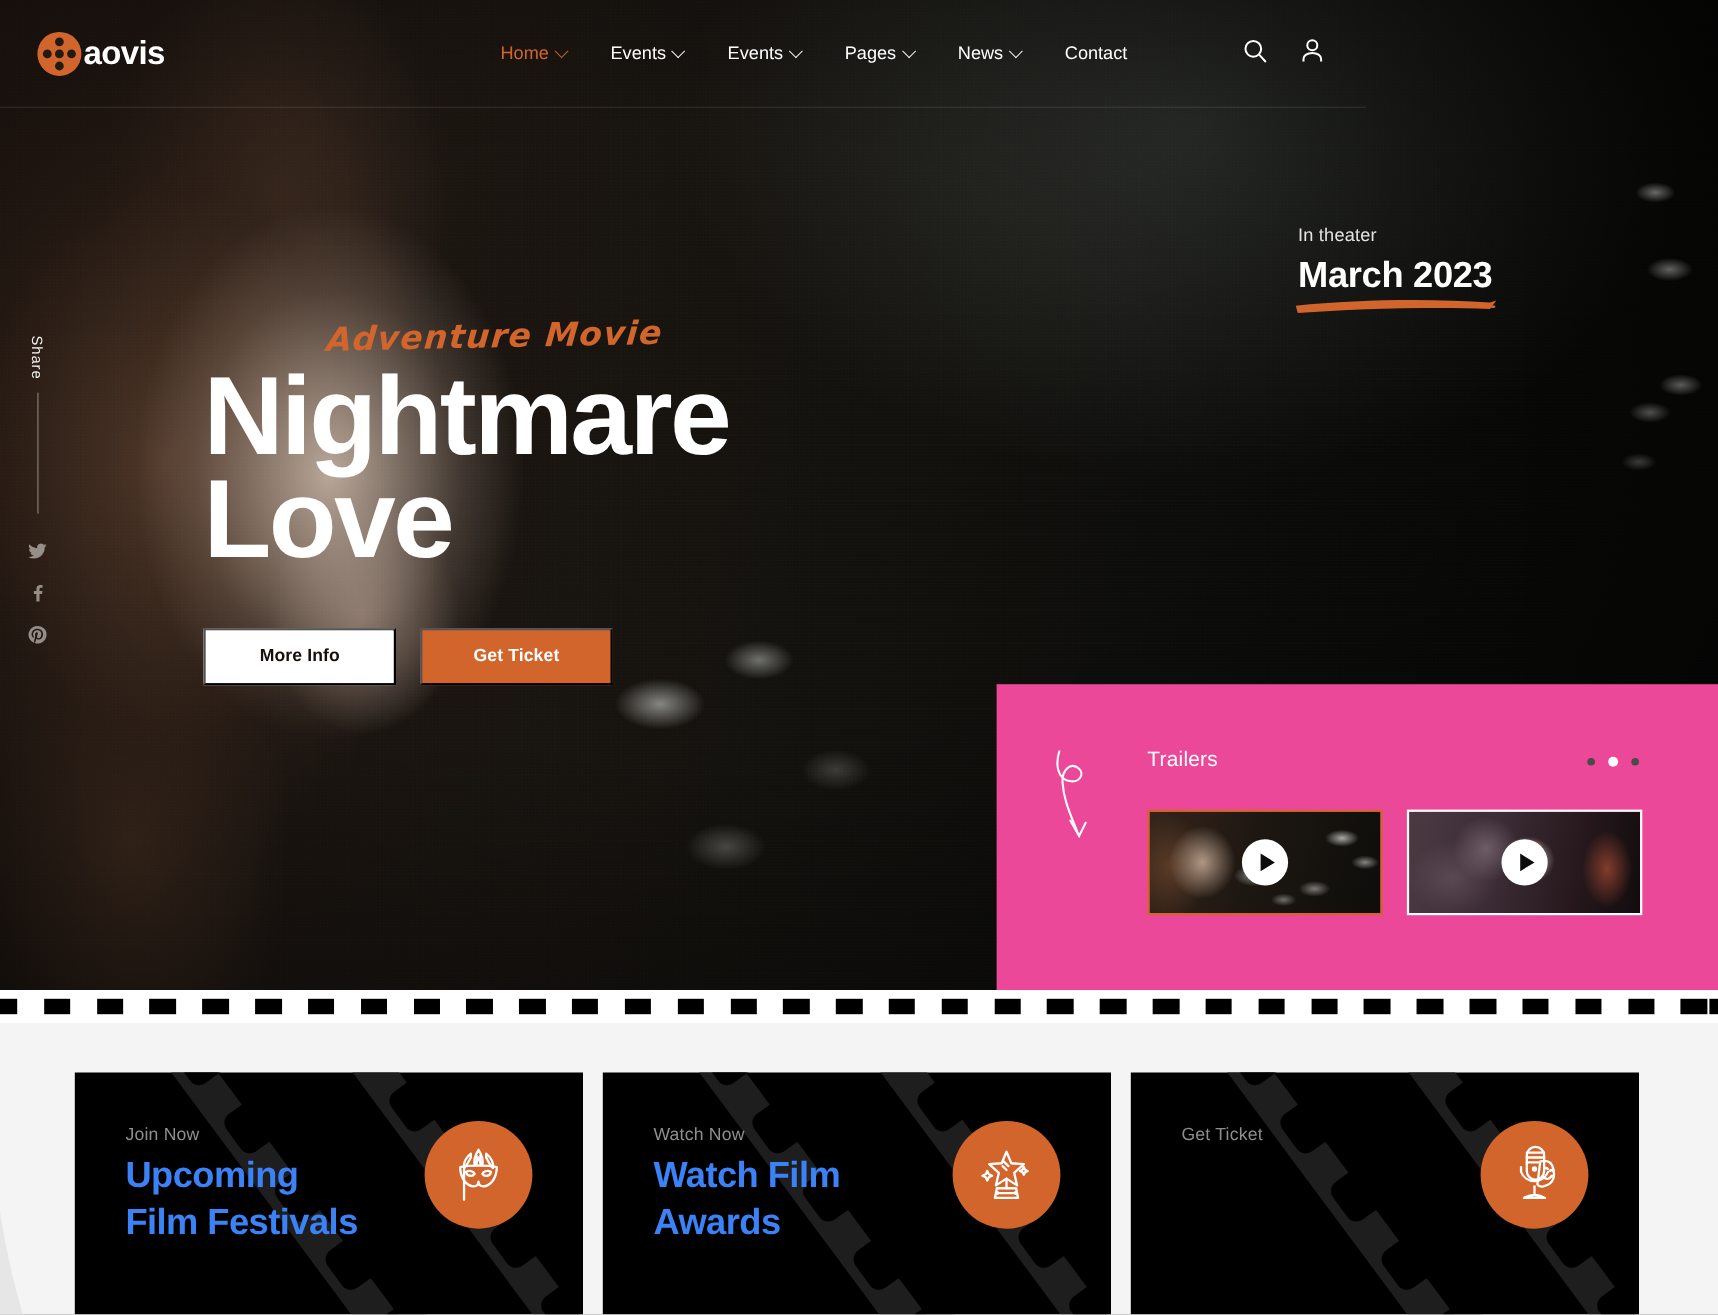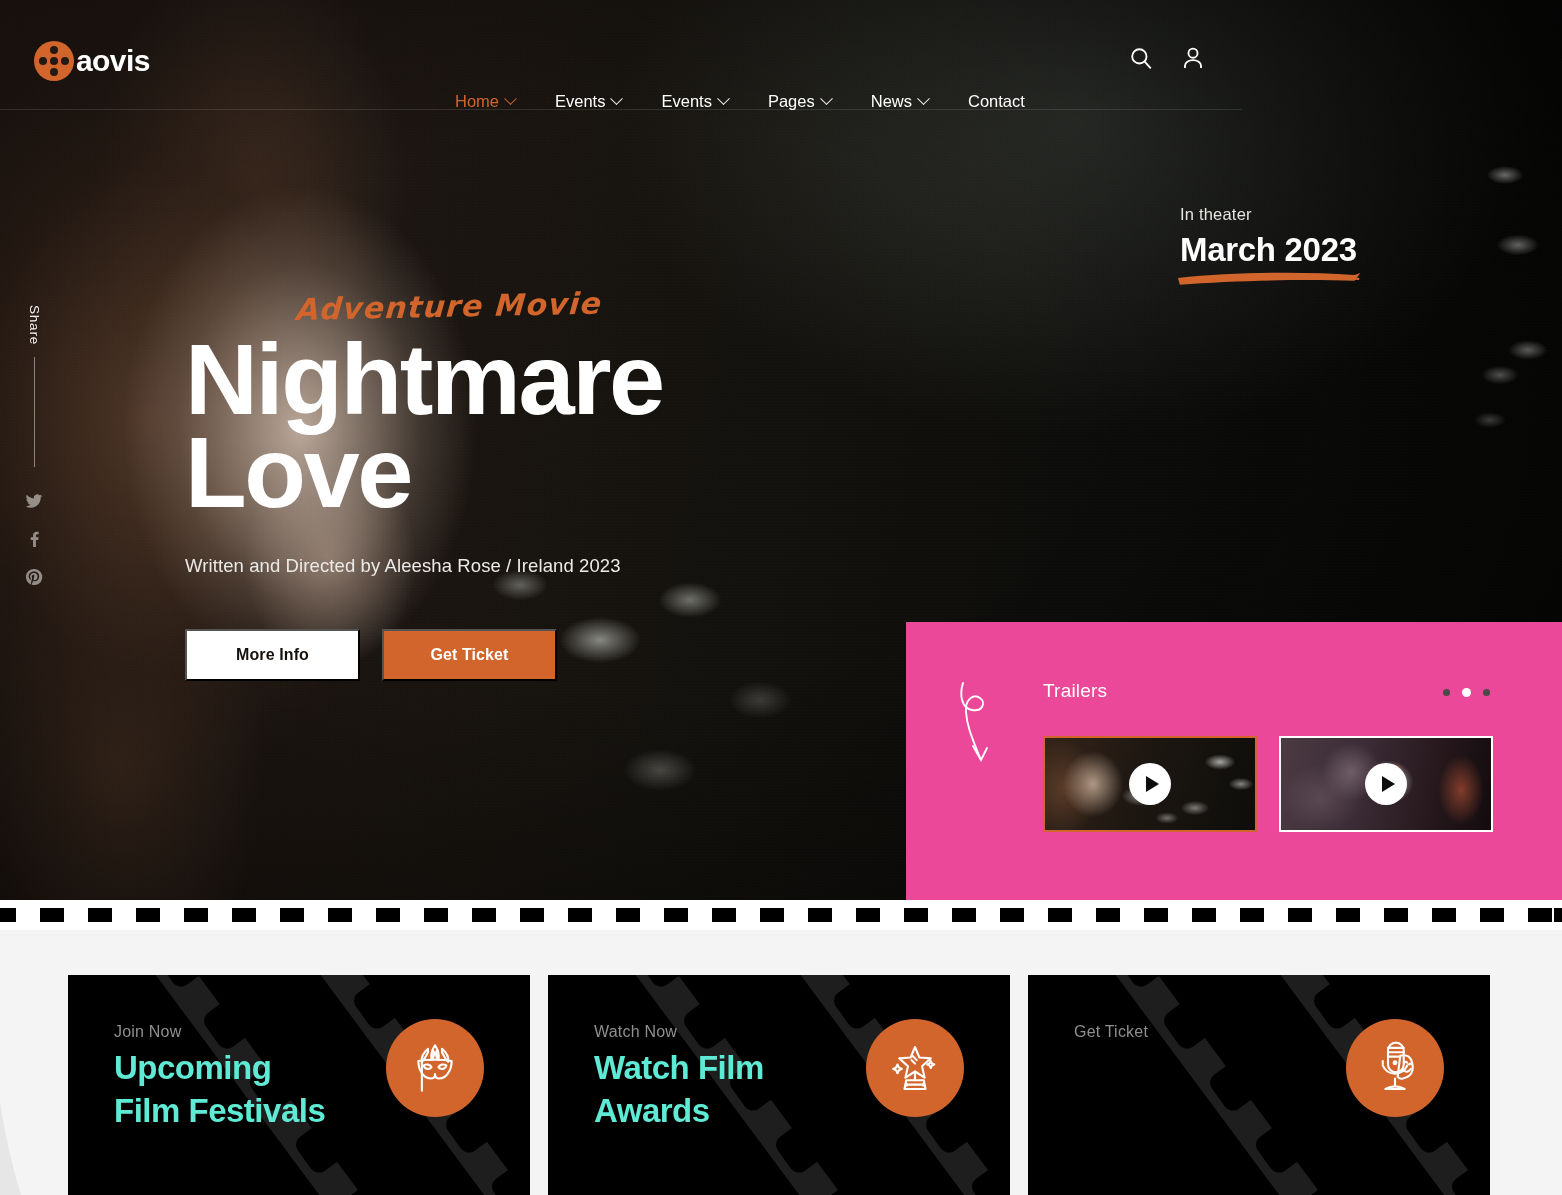--- a/index.html
+++ b/index.html
@@ -55,21 +55,21 @@
       repeating-linear-gradient(0deg, rgba(255,255,255,.05) 0 1px, rgba(0,0,0,0) 1px 3px),
       repeating-linear-gradient(90deg, rgba(255,255,255,.04) 0 1px, rgba(0,0,0,0) 1px 3px);
   }
   .hero-vig {
     position: absolute; inset: 0;
     background: radial-gradient(ellipse 1100px 700px at 40% 45%, rgba(0,0,0,0) 40%, rgba(0,0,0,.55) 100%);
   }
 
   
   .header {
-    position: absolute; left: 0; top: 12px; width: 1242px; height: 98px;
+    position: absolute; left: 0; top: 0; width: 1242px; height: 98px;
     z-index: 40;
     border-bottom: 1px solid rgba(255,255,255,.12);
     display: flex; align-items: center;
   }
   .brand { position: absolute; left: 34px; top: 29px; display: flex; align-items: center; gap: 2px; }
   .reel {
     width: 40px; height: 40px; border-radius: 50%;
     background: #d1652c; position: relative; flex: none;
   }
   .reel span {
@@ -83,21 +83,20 @@
   .reel .e  { left: 27px; top: 16px; }
   .brand-name {
     color: #fff; font-size: 30px; font-weight: 700; letter-spacing: -.6px; line-height: 1;
   }
 
   .nav { position: absolute; left: 455px; top: 36px; display: flex; align-items: center; gap: 0; }
   .nav-item {
     display: flex; align-items: center; gap: 7px;
     color: #ffffff; font-size: 16.5px; padding: 4px 40px 4px 0; cursor: pointer;
     white-space: nowrap;
-    margin-top: 40px;
   }
   .nav-item.active { color: #d1652c; }
   .chev {
     width: 9px; height: 9px; border-right: 1.6px solid currentColor; border-bottom: 1.6px solid currentColor;
     transform: rotate(45deg) translate(-2px,-2px); opacity: .9;
   }
 
   .header-actions { position: absolute; right: 36px; top: 32px; display: flex; align-items: center; gap: 26px; }
   .hicon { width: 26px; height: 28px; cursor: pointer; color: #fff; }
 
@@ -226,21 +225,21 @@
     display: flex; gap: 18px;
   }
   .card {
     position: relative; width: 462px; height: 220px;
     background: #000000; overflow: hidden;
   }
   .card-wm { position: absolute; right: -40px; top: -30px; width: 420px; height: 290px; opacity: 1; }
   .card-text { position: absolute; left: 46px; top: 48px; z-index: 3; }
   .card-eyebrow { color: #8f8f8f; font-size: 16px; letter-spacing: .2px; }
   .card-title {
-    color: #5eead4; font-size: 33px; font-weight: 700; line-height: 1.3; margin-top: 6px;
+    color: #3b82f6; font-size: 33px; font-weight: 700; line-height: 1.3; margin-top: 6px;
     letter-spacing: -.5px; white-space: pre-line;
   }
   .card-badge {
     position: absolute; right: 46px; top: 44px; z-index: 4;
     width: 98px; height: 98px; border-radius: 50%; background: #d1652c;
     display: flex; align-items: center; justify-content: center;
   }
   .card-badge svg { width: 56px; height: 56px; }
 </style>
 </head>
@@ -332,21 +331,20 @@
       </svg>
     </div>
   </div>
 
   <div class="hero-copy">
     <div class="eyebrow">Adventure Movie</div>
     <h1 class="title">
       <div>Nightmare</div>
       <div>Love</div>
     </h1>
-    <div class="subtitle">Written and Directed by Aleesha Rose / Ireland 2023</div>
     <div class="btn-row">
       <button class="btn btn-light">More Info</button>
       <button class="btn btn-accent">Get Ticket</button>
     </div>
   </div>
 
   <div class="trailers">
     <svg class="tr-arrow" viewBox="0 0 54 92" fill="none" stroke="currentColor" stroke-width="1.9" stroke-linecap="round">
       <path d="M7 3 C 3 16, 6 28, 16 30 C 27 32, 30 22, 24 18 C 17 13, 9 20, 10 32 C 11 48, 18 62, 24 78"></path>
       <path d="M17 66 L 25 80 L 31 68"></path>

